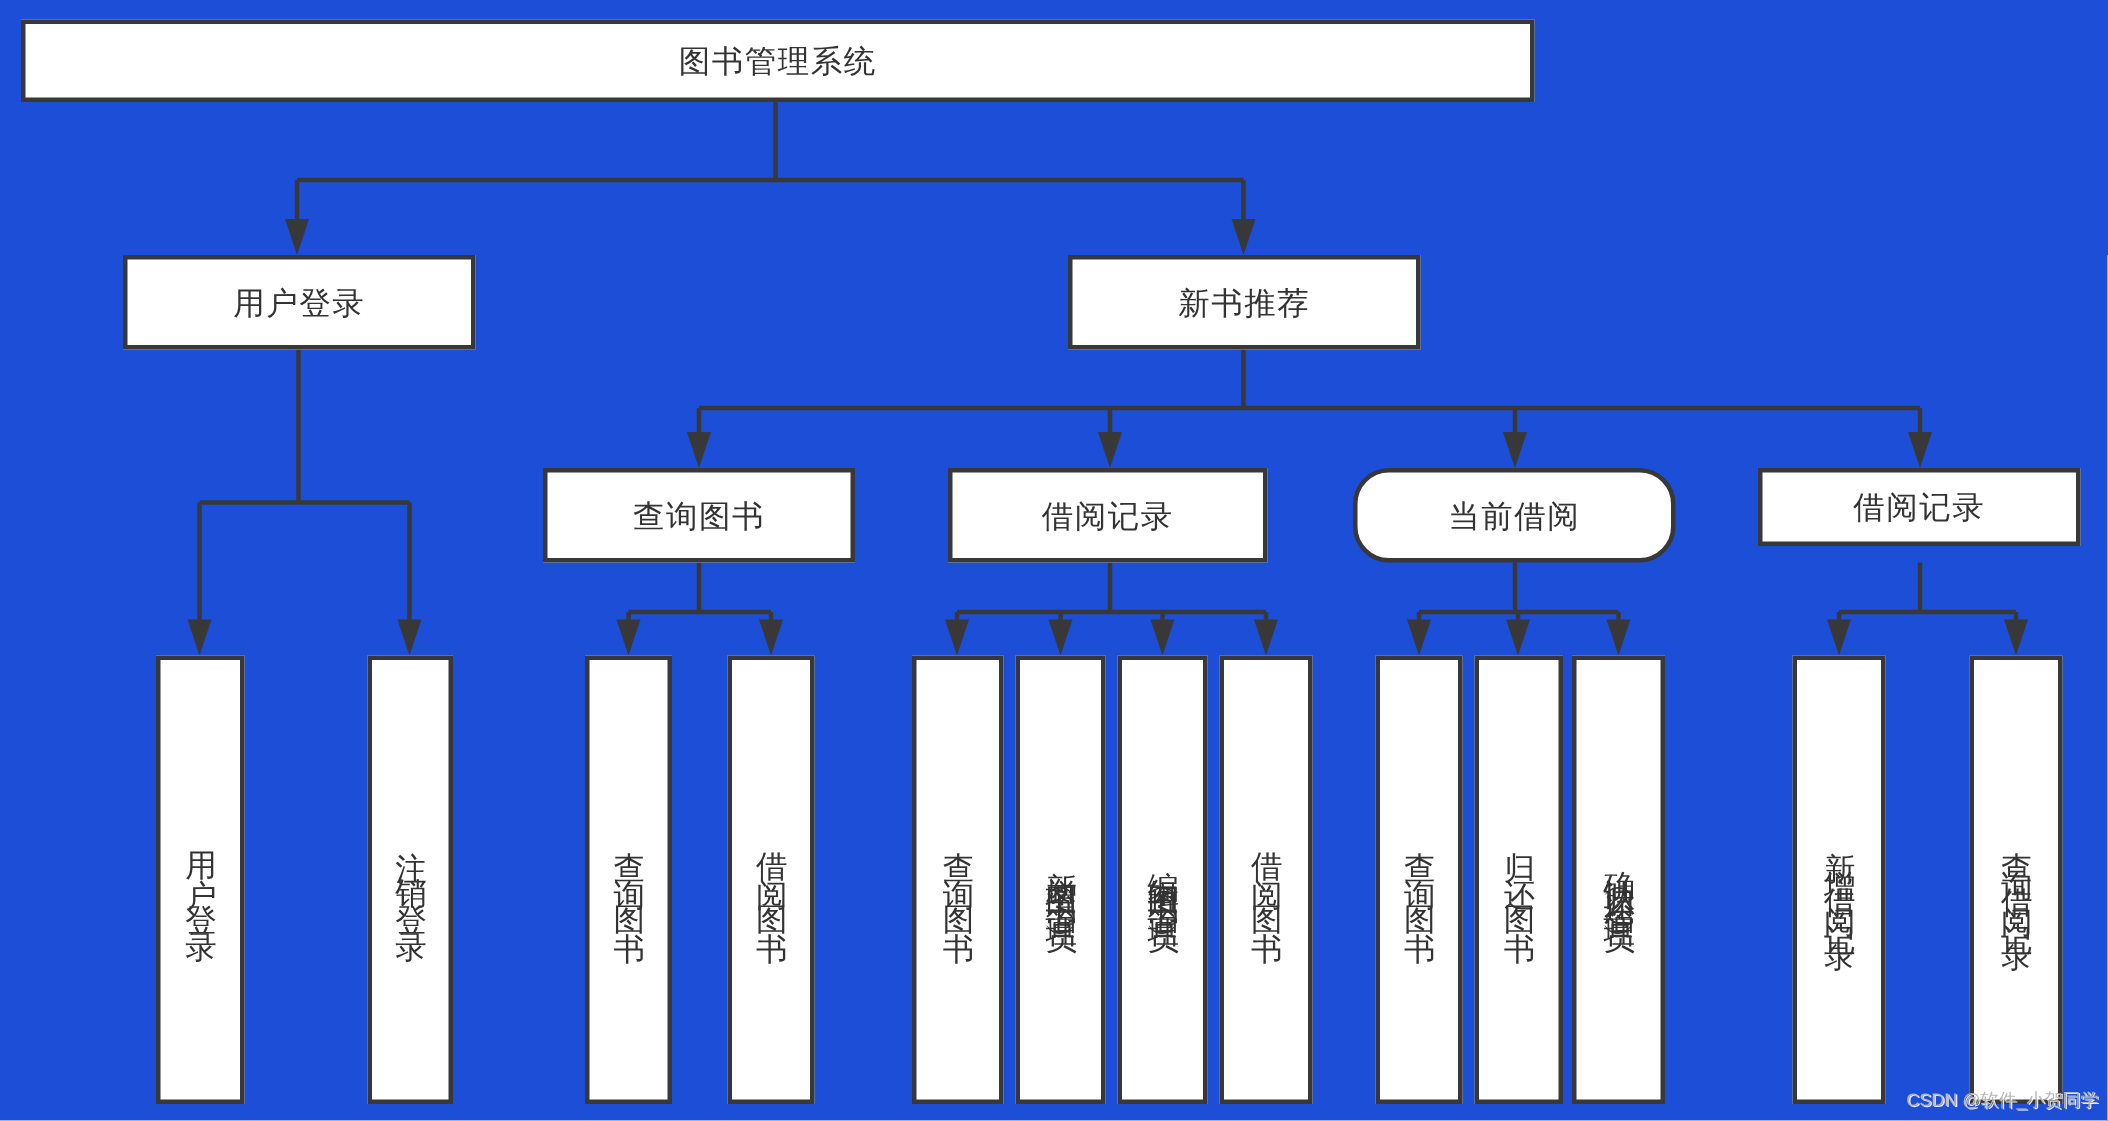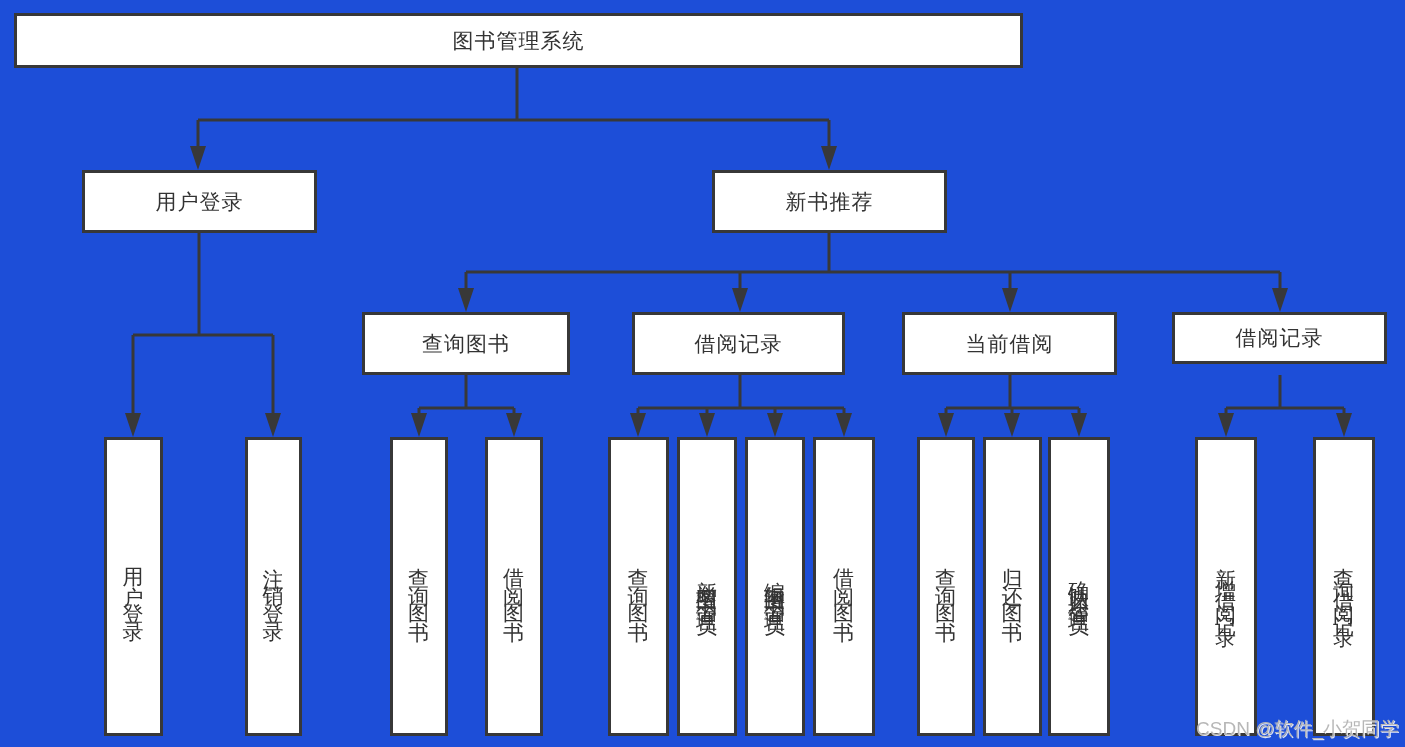--- a/index.html
+++ b/index.html
@@ -49,21 +49,21 @@
     line-height: 1;
     white-space: nowrap;
   }
   .sp-lg { letter-spacing: 18px; }
   .sp-md { letter-spacing: 12px; }
   .sp-sm { letter-spacing: 5px; }
   .watermark {
     position: absolute;
     right: 6px;
     bottom: 5px;
-    font-size: 19px;
+    font-size: 12px;
     color: #b7b7b7;
     text-shadow: 1px 1px 0 rgba(255,255,255,0.85);
     white-space: nowrap;
     z-index: 5;
   }
 </style>
 </head>
 <body>
 
 <div class="stage">
@@ -101,21 +101,21 @@
     </g>
   </svg>
 
   <div class="hbox" style="left:14px; top:13px; width:1009px; height:55px;">图书管理系统</div>
 
   <div class="hbox" style="left:82px; top:170px; width:235px; height:63px;">用户登录</div>
   <div class="hbox" style="left:712px; top:170px; width:235px; height:63px;">新书推荐</div>
 
   <div class="hbox" style="left:362px; top:312px; width:208px; height:63px;">查询图书</div>
   <div class="hbox" style="left:632px; top:312px; width:213px; height:63px;">借阅记录</div>
-  <div class="hbox" style="left:902px; top:312px; width:215px; height:63px;">当前借阅</div>
+  <div class="hbox" style="left:902px; top:312px; width:215px; height:63px;border-radius:24px;">当前借阅</div>
   <div class="hbox" style="left:1172px; top:312px; width:215px; height:52px;">借阅记录</div>
 
   <div class="vbox" style="left:104px; width:59px;">
     <span class="vtext sp-lg">用户登录</span>
   </div>
   <div class="vbox" style="left:245px; width:57px;">
     <span class="vtext sp-lg">注销登录</span>
   </div>
 
   <div class="vbox" style="left:390px; width:58px;">

